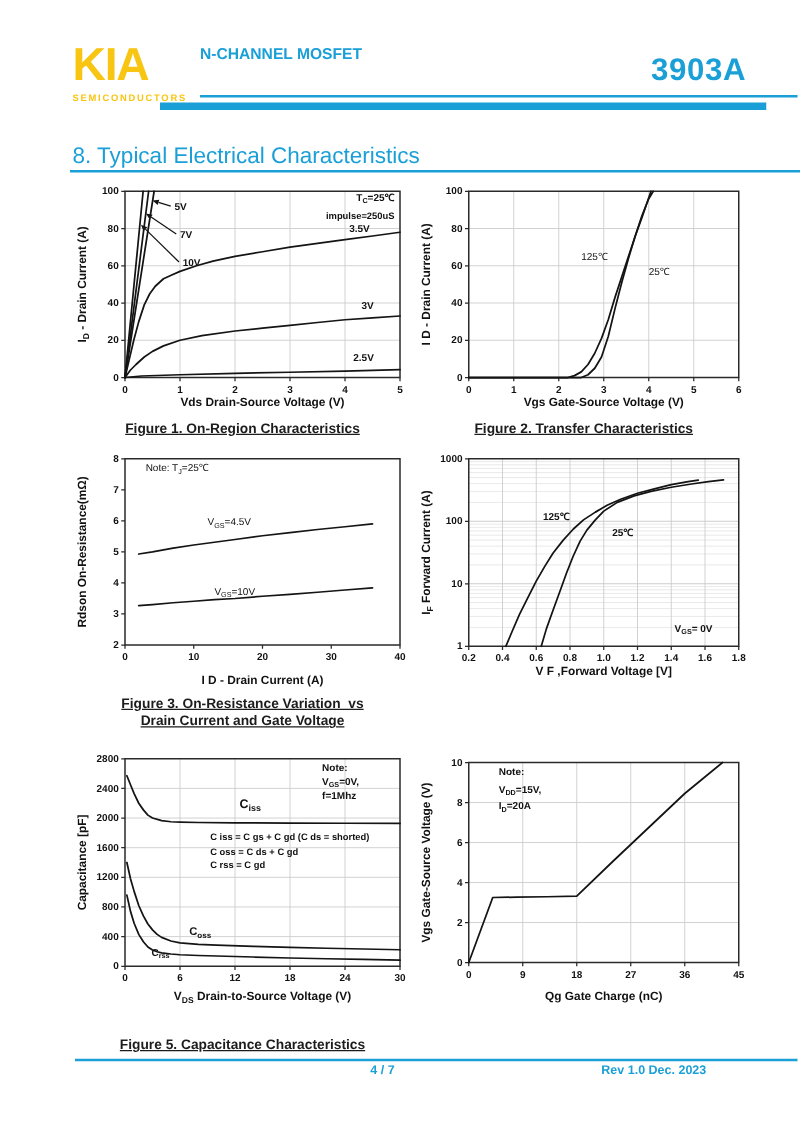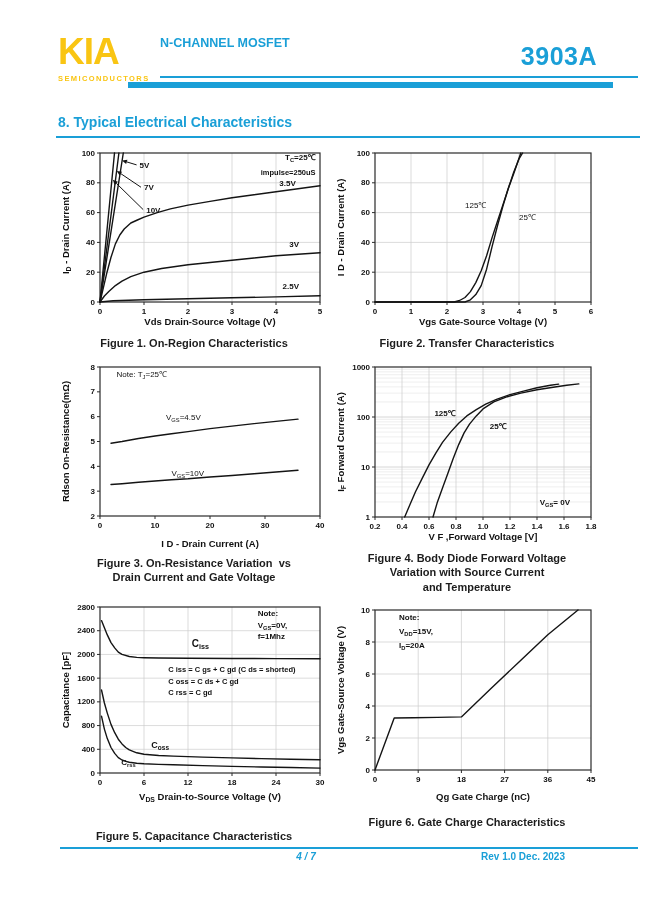--- a/index.html
+++ b/index.html
@@ -8,31 +8,31 @@
         --cyan:#1a9fd7;--yellow:#f9c513;}
   
   .logo{position:absolute;left:58px;top:33px;}
   .logo-text{font-size:37px;font-weight:900;color:var(--cyan);color:var(--yellow);line-height:1;letter-spacing:-1px;}
   .logo-sub{font-size:7.5px;font-weight:bold;color:var(--yellow);letter-spacing:1.4px;margin-top:4px;text-align:center;}
   .head-mid{position:absolute;left:160px;top:34px;color:var(--cyan);font-weight:bold;font-size:12.5px;line-height:1.55;}
   .part{position:absolute;top:42px;right:52px;color:var(--cyan);font-size:25px;font-weight:700;letter-spacing:.5px;}
   .rule-thin{position:absolute;left:160px;top:76px;width:478px;height:2px;background:var(--cyan);}
   .rule-thick{position:absolute;left:128px;top:82px;width:485px;height:6px;background:var(--cyan);}
   
-  .section-title{position:absolute;left:58px;top:114px;font-size:14px;color:var(--cyan);font-weight:bold;}
+  .section-title{position:absolute;left:58px;top:114px;font-size:18px;color:var(--cyan);}
   .section-underline{position:absolute;left:56px;top:136px;width:584px;height:1.5px;background:var(--cyan);}
   
   .figure{position:absolute;}
   .chart{line-height:0;}
   .chart svg text{font-family:"Liberation Sans",sans-serif;}
-  .caption{text-align:center;font-weight:bold;font-size:11px;color:#1c1c1c;line-height:1.3;}
+  .caption{text-align:center;font-weight:bold;font-size:11px;color:#1c1c1c;line-height:1.3;text-decoration:underline;}
   .caption-line{white-space:pre-wrap;}
   
   .footer-line{position:absolute;left:60px;top:847px;width:578px;height:1.5px;background:var(--cyan);}
-  .footer-page{position:absolute;left:0;top:851px;width:612px;text-align:center;color:var(--cyan);font-weight:bold;font-size:10px;font-style:italic;}
+  .footer-page{position:absolute;left:0;top:851px;width:612px;text-align:center;color:var(--cyan);font-weight:bold;font-size:10px;}
   .footer-rev{position:absolute;top:851px;right:84px;color:var(--cyan);font-weight:bold;font-size:10px;}
 </style>
 </head>
 <body>
 
 <div class="page" style="--cyan: #1a9fd7; --yellow: #f9c513;">
 
   <div class="logo">
     <div class="logo-text">KIA</div>
     <div class="logo-sub">SEMICONDUCTORS</div>
@@ -264,25 +264,20 @@
           <line x1="39" y1="7" x2="42" y2="7" stroke="#2a2a2a" stroke-width="1"></line>
           <text x="37" y="9.5" text-anchor="end" font-size="8" fill="#111" font-weight="bold"><tspan>1000</tspan></text>
           <text x="150" y="180" text-anchor="middle" font-size="9.5" fill="#111" font-weight="bold"><tspan>V F ,Forward Voltage [V]</tspan></text>
           <text x="11" y="82" text-anchor="middle" font-size="9.5" fill="#111" font-weight="bold" transform="rotate(-90 11 82)"><tspan>I</tspan><tspan font-size="6.84" dy="2">F</tspan><tspan dy="-2"> Forward Current (A)</tspan></text>
           <path d="M71.7 157.0 L77.1 144.2 L82.5 131.7 L89.3 118.1 L96.0 104.9 L102.8 93.1 L109.5 82.4 L117.6 72.1 L125.7 63.2 L133.8 55.9 L143.3 49.7 L152.7 44.2 L163.5 39.4 L177.0 34.6 L190.5 31.1 L204.0 27.7 L217.5 25.3 L225.6 24.1" fill="none" stroke="#141414" stroke-width="1.4" stroke-linejoin="round" stroke-linecap="round"></path>
           <path d="M100.0 157.0 L104.1 143.1 L109.5 128.0 L114.9 113.2 L120.3 98.2 L125.7 84.6 L131.1 72.9 L136.5 64.1 L143.3 55.9 L150.0 48.9 L160.8 41.9 L174.3 36.7 L187.8 33.1 L204.0 29.8 L220.2 27.2 L233.7 25.3 L245.8 23.9" fill="none" stroke="#141414" stroke-width="1.4" stroke-linejoin="round" stroke-linecap="round"></path>
           <text x="101.39999999999999" y="55.940535046503086" text-anchor="start" font-size="8" fill="#111" font-weight="bold"><tspan>125℃</tspan></text>
           <text x="156.75" y="68.82860032185313" text-anchor="start" font-size="8" fill="#111" font-weight="bold"><tspan>25℃</tspan></text>
           <text x="206.7" y="145.4775539310863" text-anchor="start" font-size="8" fill="#111" font-weight="bold"><tspan>V</tspan><tspan font-size="5.76" dy="2">GS</tspan><tspan dy="-2">= 0V</tspan></text>
         </svg></div>
-    <div class="caption" style="margin-top:4px">
-      <div class="caption-line">Figure 4. Body Diode Forward Voltage</div>
-      <div class="caption-line">Variation with Source Current</div>
-      <div class="caption-line">and Temperature</div>
-    </div>
   </div>
 
   <div class="figure" style="left:58px;top:600px;width:272px">
     <div class="chart"><svg width="272" height="207" viewBox="0 0 272 207">
           <line x1="42" y1="149.28571428571428" x2="262" y2="149.28571428571428" stroke="#cccccc" stroke-width="0.7"></line>
           <line x1="42" y1="125.57142857142858" x2="262" y2="125.57142857142858" stroke="#cccccc" stroke-width="0.7"></line>
           <line x1="42" y1="101.85714285714286" x2="262" y2="101.85714285714286" stroke="#cccccc" stroke-width="0.7"></line>
           <line x1="42" y1="78.14285714285715" x2="262" y2="78.14285714285715" stroke="#cccccc" stroke-width="0.7"></line>
           <line x1="42" y1="54.42857142857143" x2="262" y2="54.42857142857143" stroke="#cccccc" stroke-width="0.7"></line>
           <line x1="42" y1="30.714285714285722" x2="262" y2="30.714285714285722" stroke="#cccccc" stroke-width="0.7"></line>
@@ -374,22 +369,19 @@
           <text x="37" y="44.5" text-anchor="end" font-size="8" fill="#111" font-weight="bold"><tspan>8</tspan></text>
           <line x1="39" y1="10" x2="42" y2="10" stroke="#2a2a2a" stroke-width="1"></line>
           <text x="37" y="12.5" text-anchor="end" font-size="8" fill="#111" font-weight="bold"><tspan>10</tspan></text>
           <text x="150" y="200" text-anchor="middle" font-size="9.5" fill="#111" font-weight="bold"><tspan>Qg Gate Charge (nC)</tspan></text>
           <text x="11" y="90" text-anchor="middle" font-size="9.5" fill="#111" font-weight="bold" transform="rotate(-90 11 90)"><tspan>Vgs Gate-Source Voltage (V)</tspan></text>
           <path d="M42.0 170.0 L61.2 118.0 L80.4 117.7 L104.4 117.4 L128.4 116.9 L157.2 89.2 L186.0 62.0 L214.8 34.8 L245.0 10.0" fill="none" stroke="#141414" stroke-width="1.4" stroke-linejoin="round" stroke-linecap="round"></path>
           <text x="66" y="20.400000000000006" text-anchor="start" font-size="8" fill="#111" font-weight="bold"><tspan>Note:</tspan></text>
           <text x="66" y="34" text-anchor="start" font-size="8" fill="#111" font-weight="bold"><tspan>V</tspan><tspan font-size="5.76" dy="2">DD</tspan><tspan dy="-2">=15V,</tspan></text>
           <text x="66" y="47.599999999999994" text-anchor="start" font-size="8" fill="#111" font-weight="bold"><tspan>I</tspan><tspan font-size="5.76" dy="2">D</tspan><tspan dy="-2">=20A</tspan></text>
         </svg></div>
-    <div class="caption" style="margin-top:8px">
-      <div class="caption-line">Figure 6. Gate Charge Characteristics</div>
-    </div>
   </div>
 
   <div class="footer-line"></div>
   <div class="footer-page">4 / 7</div>
   <div class="footer-rev">Rev 1.0 Dec. 2023</div>
 
 </div>
 
 </body></html>

